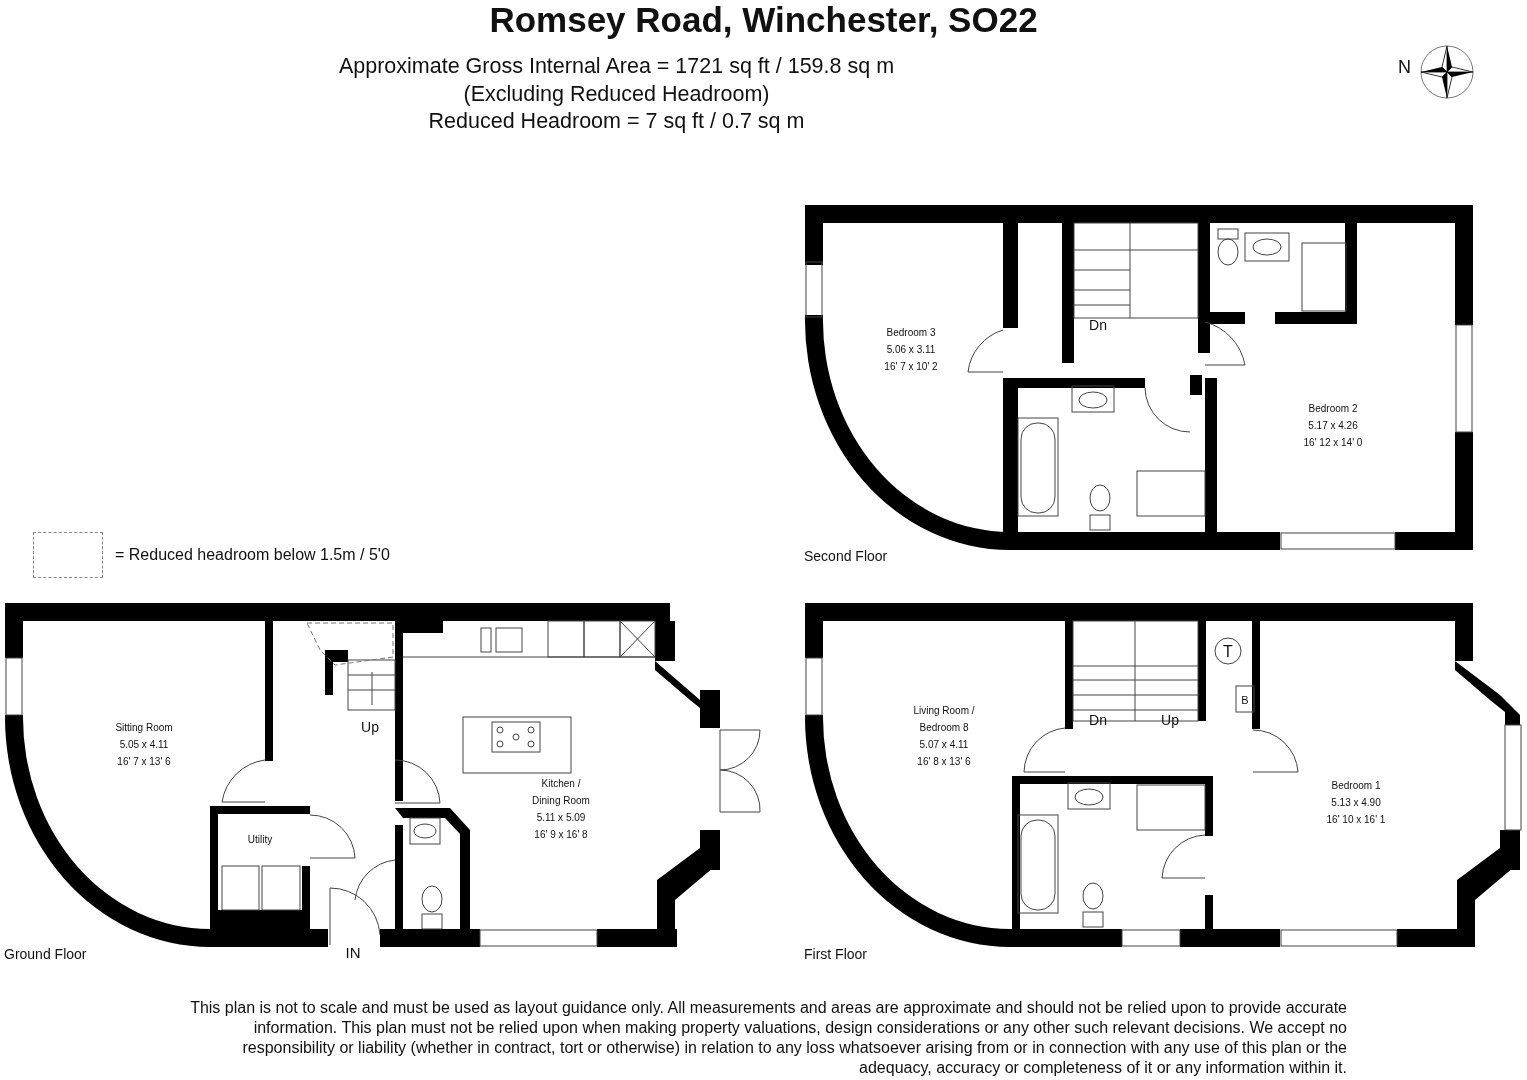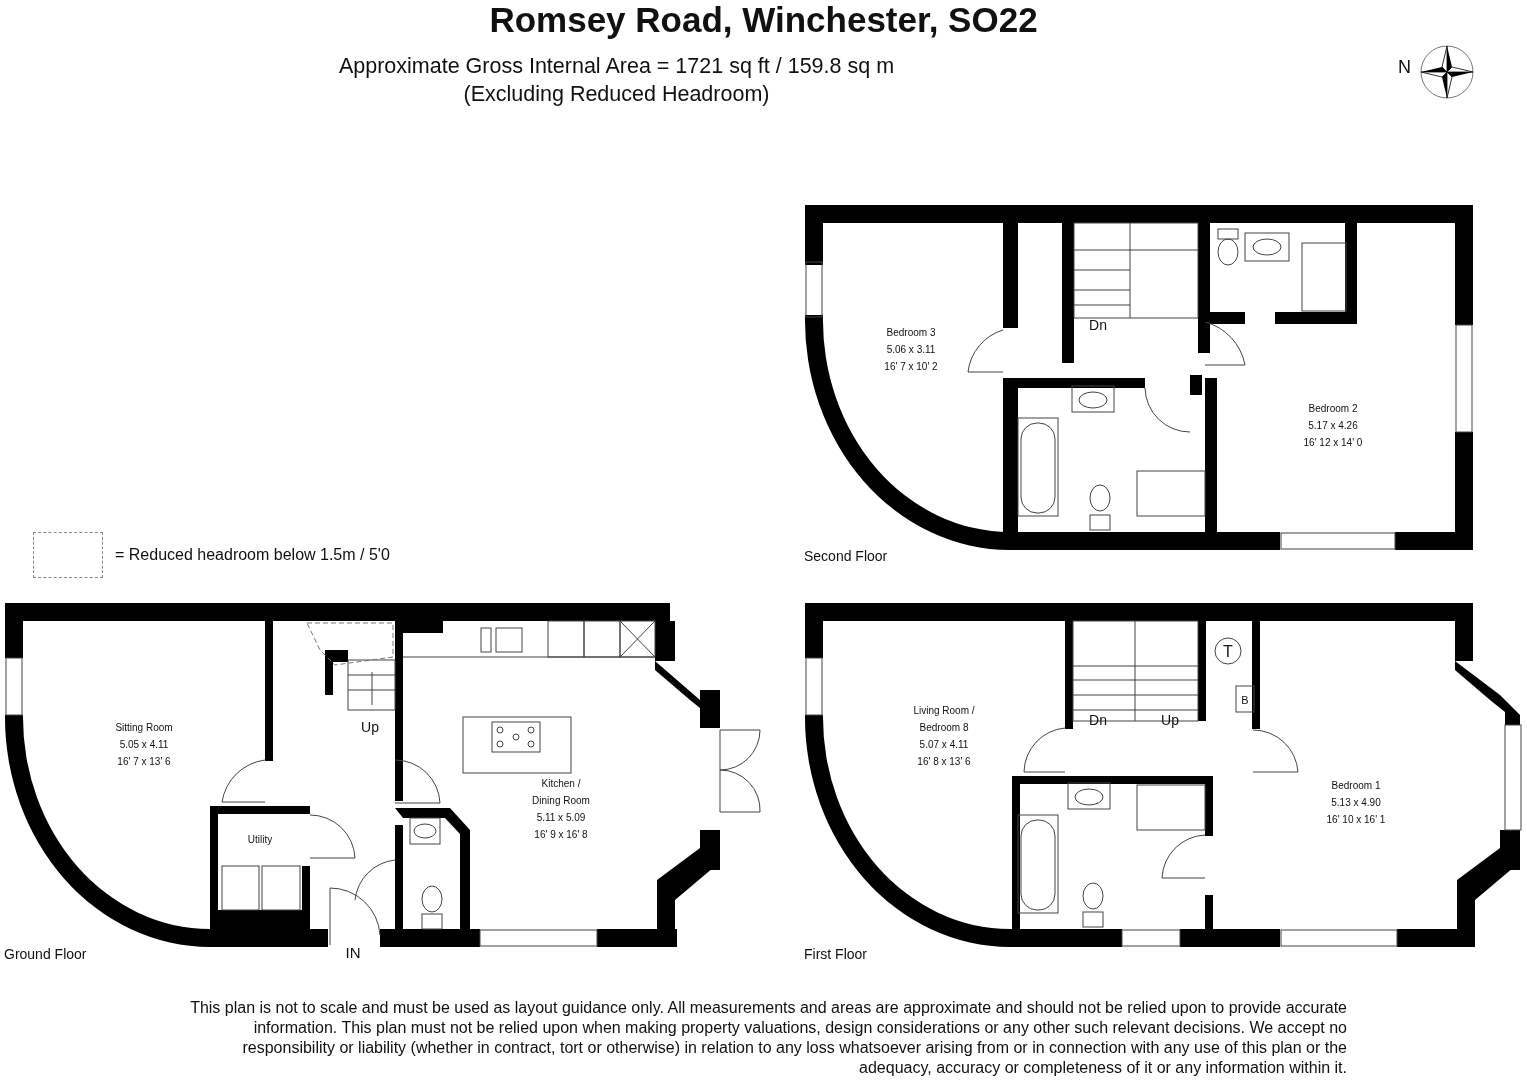--- a/index.html
+++ b/index.html
@@ -19,20 +19,21 @@
   .disclaimer { position: absolute; left: 180px; width: 1167px; top: 998px; text-align: right; font-size: 16px; line-height: 20px; }
   .room-label { position: absolute; text-align: center; font-size: 10px; line-height: 17px; transform: translateX(-50%); white-space: nowrap; }
 </style>
 </head>
 <body>
 
 <div class="title">Romsey Road, Winchester, SO22</div>
 <div class="area-lines">
   <div>Approximate Gross Internal Area = 1721 sq ft / 159.8 sq m</div>
   <div>(Excluding Reduced Headroom)</div>
+  <div>Reduced Headroom = 7 sq ft / 0.7 sq m</div>
 </div>
 
 <div class="compass">
   <span class="n-label">N</span>
   <svg width="58" height="58" viewBox="-29 -29 58 58">
     <circle r="26" fill="none" stroke="#777" stroke-width="1"></circle>
     <polygon points="0,-26 5,-5 0,0" fill="#000"></polygon>
       <polygon points="0,-26 -5,-5 0,0" fill="#fff" stroke="#000" stroke-width="0.8"></polygon>
     <polygon points="26,0 5,5 0,0" fill="#000"></polygon>
       <polygon points="26,0 5,-5 0,0" fill="#fff" stroke="#000" stroke-width="0.8"></polygon>

